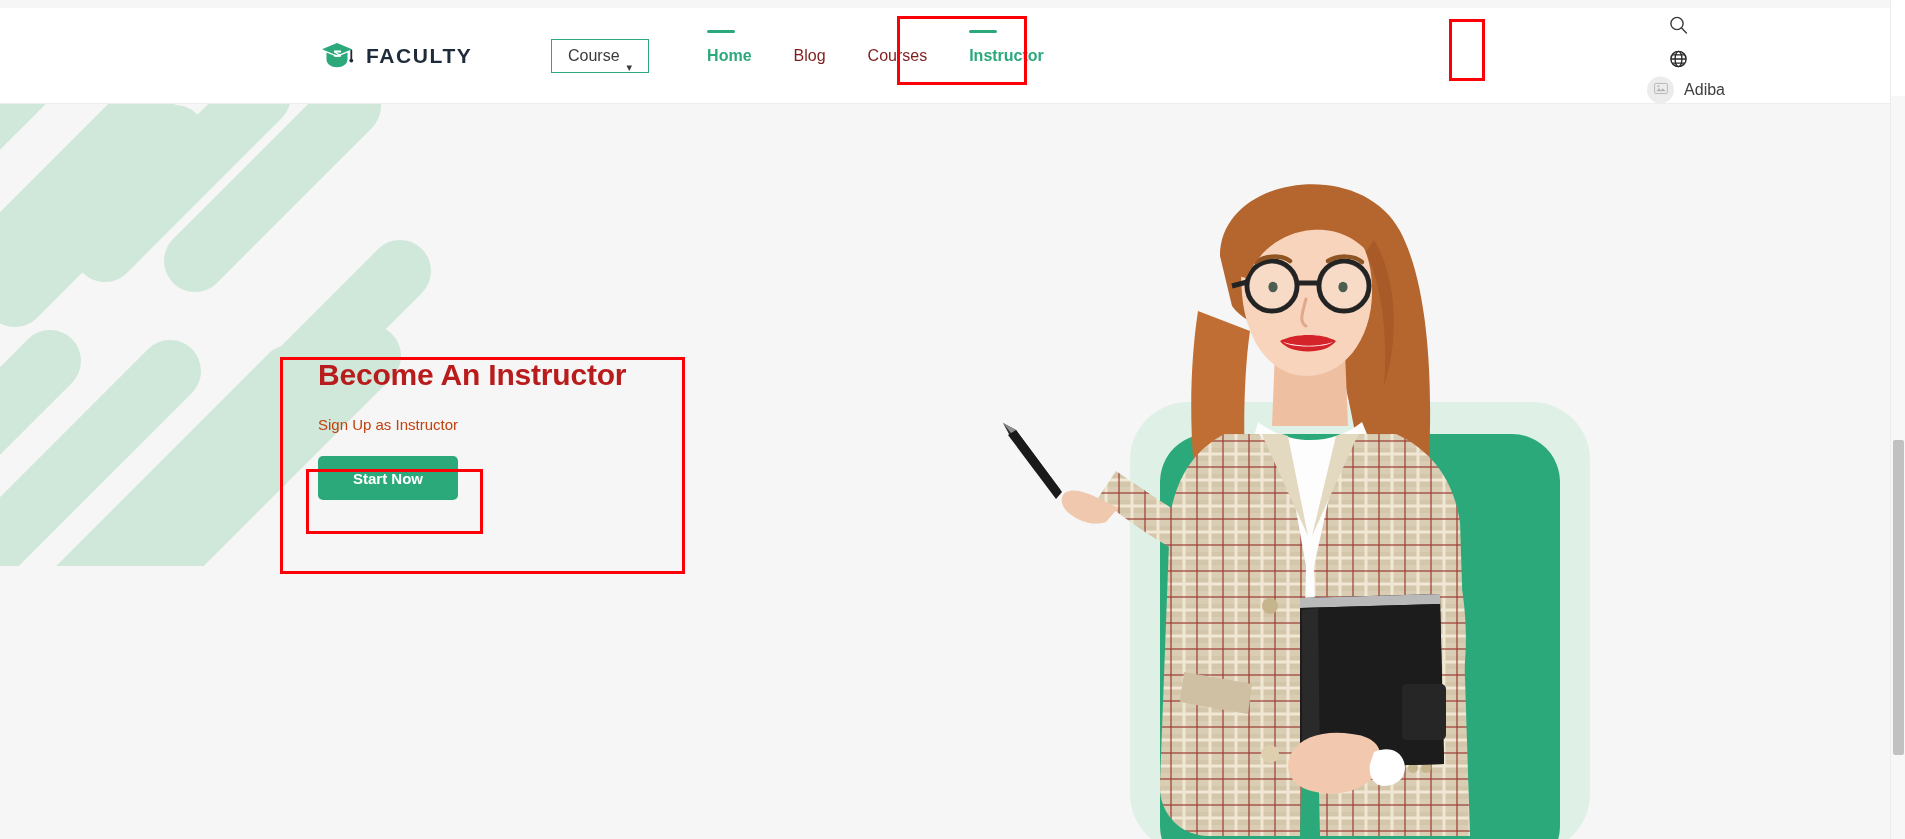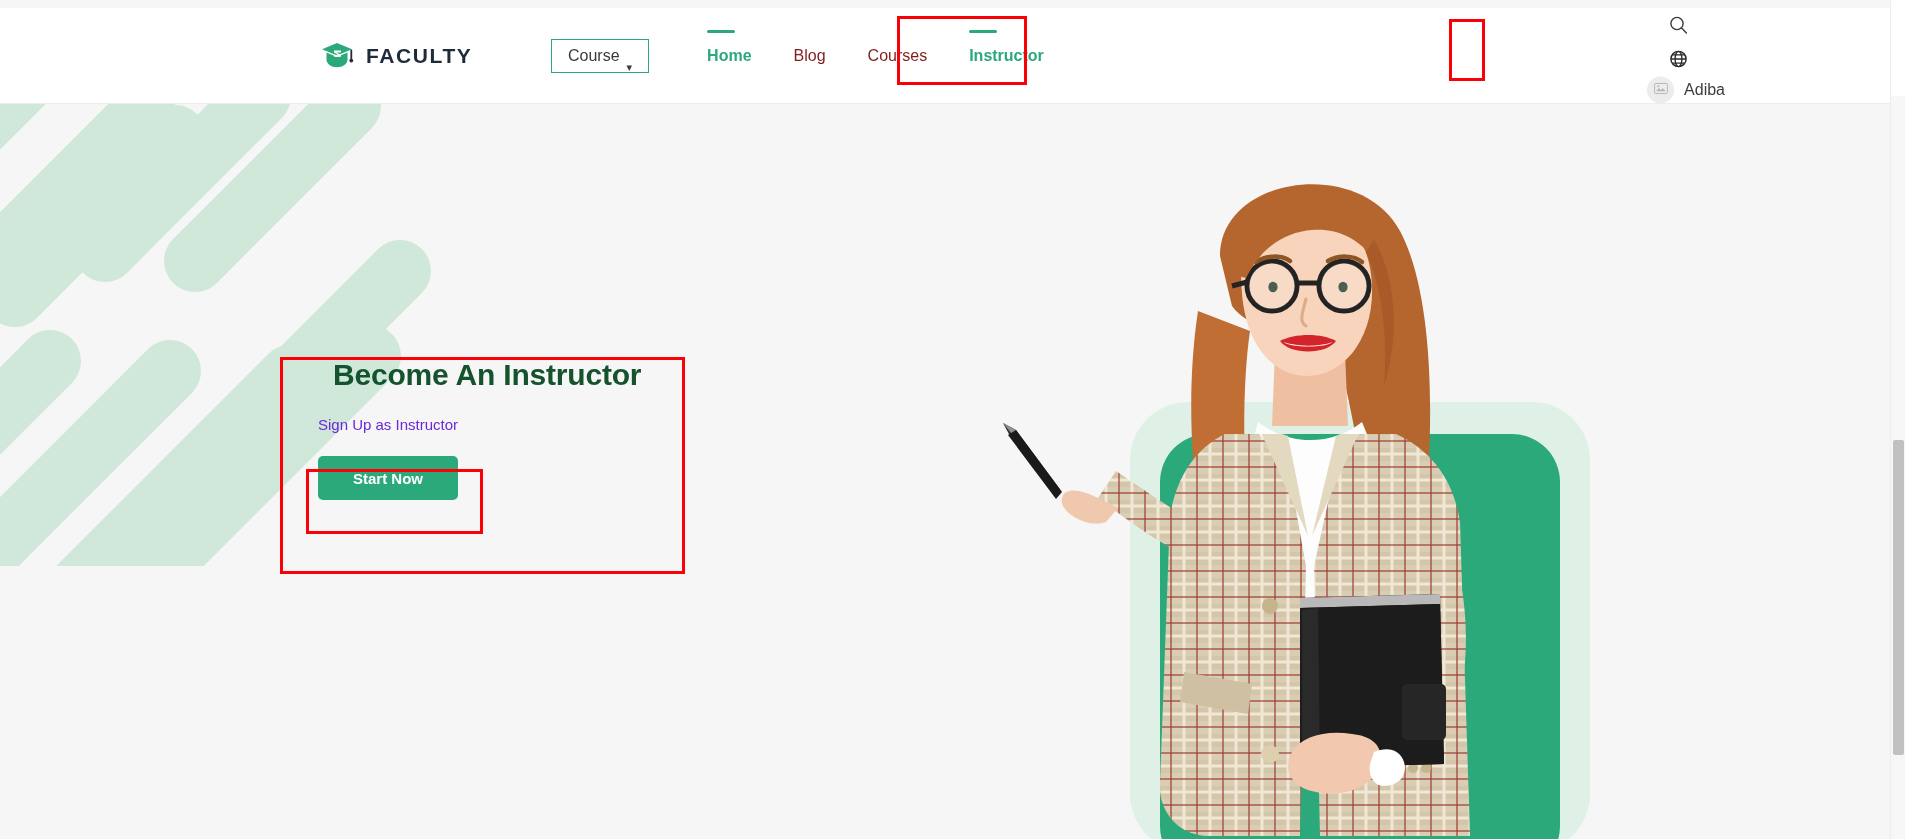--- a/index.html
+++ b/index.html
@@ -159,29 +159,28 @@
 
   .hero-copy {
     position: absolute;
     left: 318px;
     top: 262px;
     width: 360px;
   }
   .hero-title {
     font-size: 30px;
     font-weight: bold;
-    color: #14532d;
+    color: #b91c1c;
     letter-spacing: -0.2px;
     white-space: nowrap;
-    margin-left: 15px;
   }
   .hero-sub {
     margin-top: 24px;
     font-size: 15px;
-    color: #6d28d9;
+    color: #c2410c;
     white-space: nowrap;
   }
   .start-btn {
     margin-top: 23px;
     display: inline-flex;
     align-items: center;
     justify-content: center;
     width: 140px;
     height: 44px;
     background: #2ba97b;

